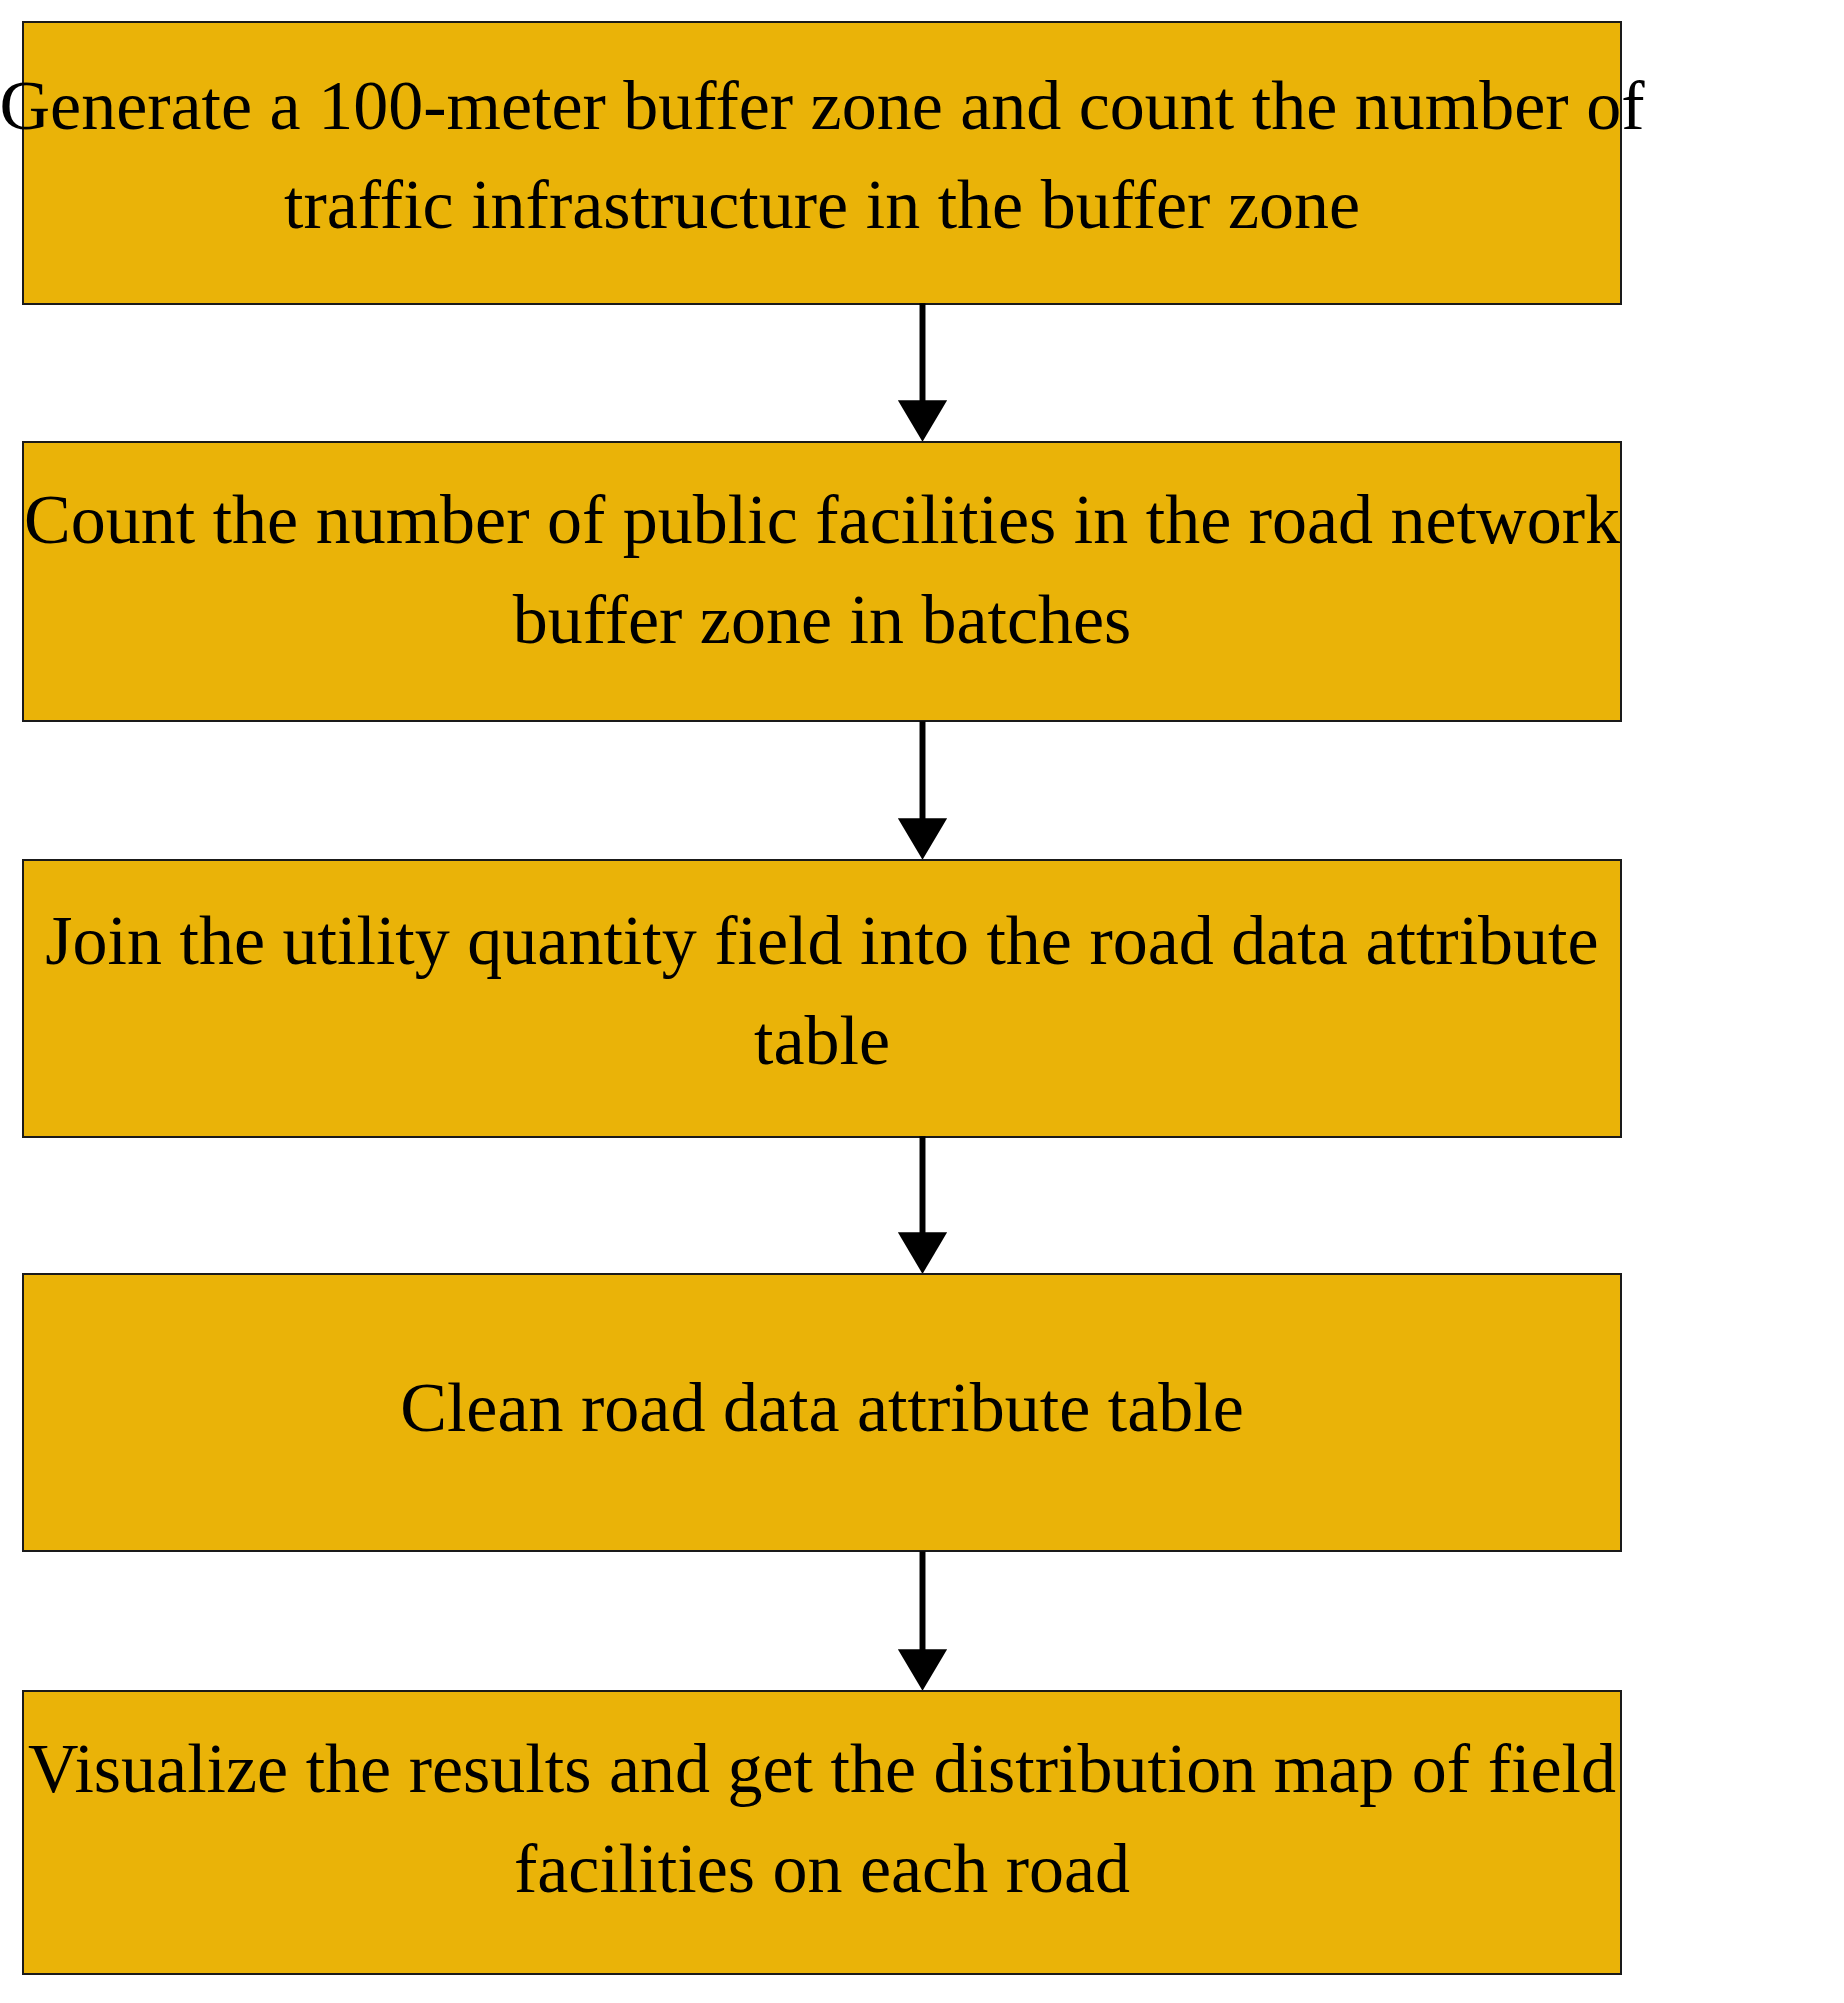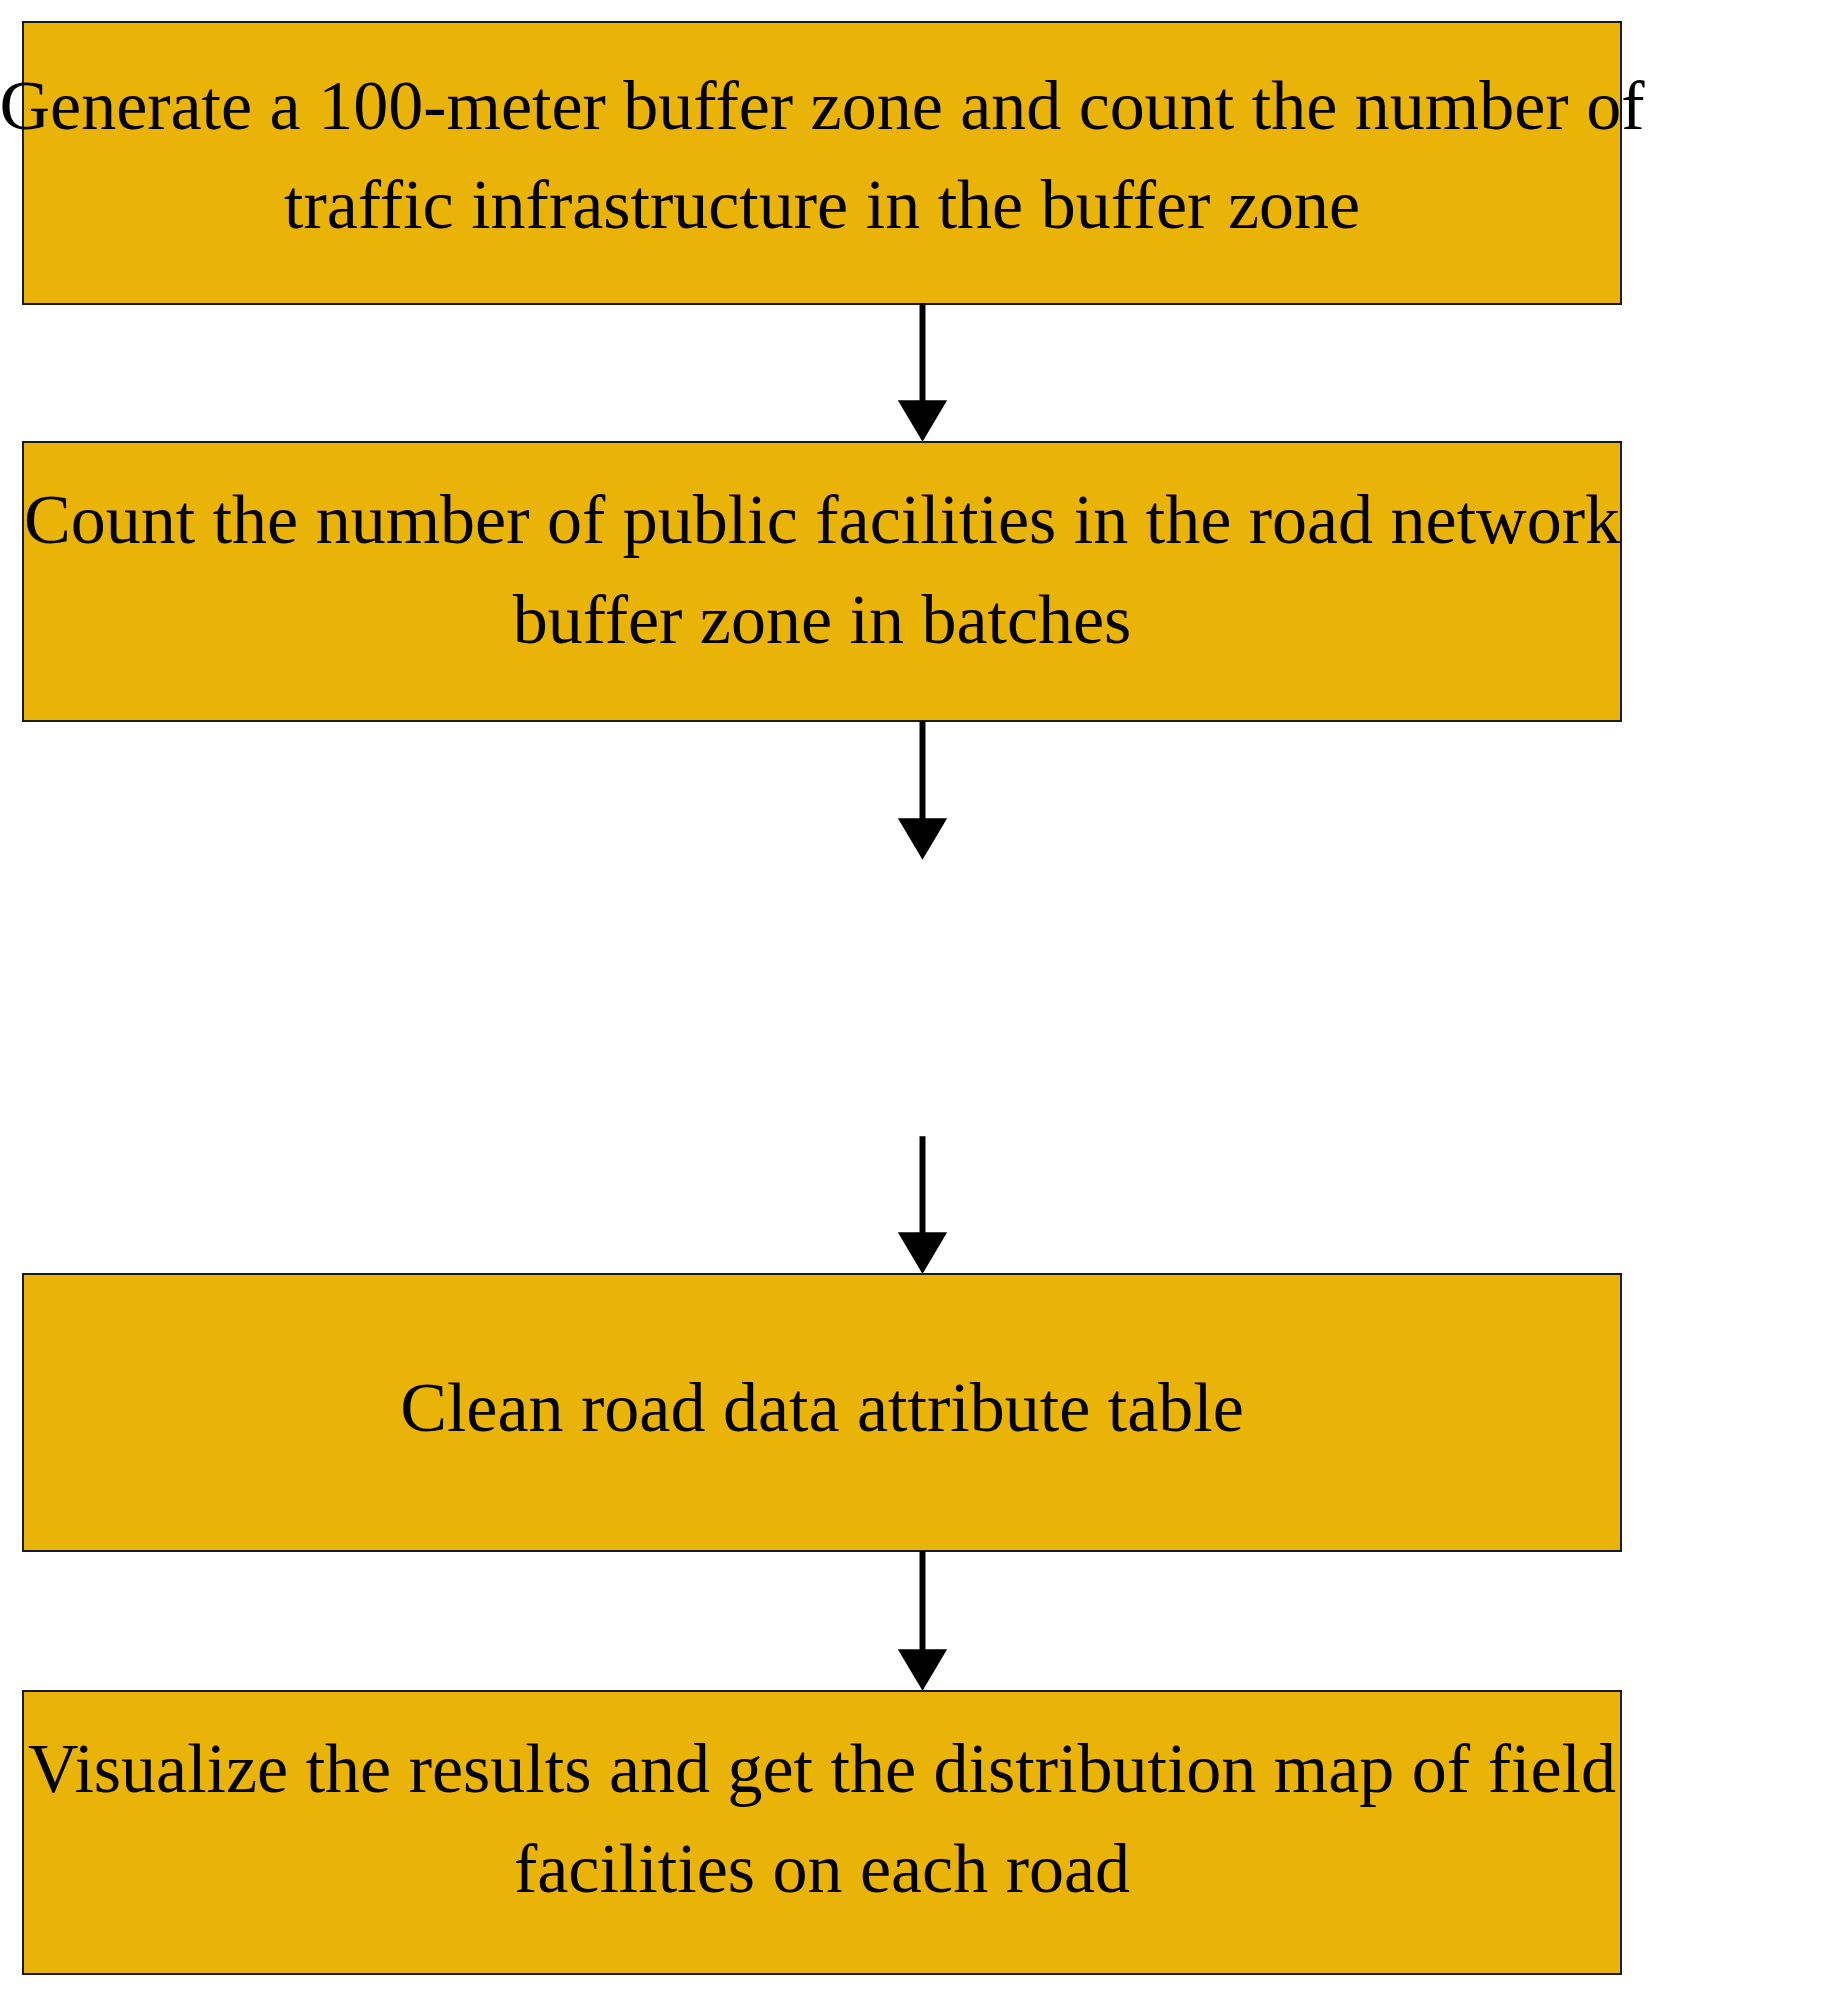--- a/index.html
+++ b/index.html
@@ -89,20 +89,23 @@
     <span class="node-text">Count the number of public facilities in the road network buffer zone in batches</span>
   </div>
 
   <div class="connector" id="conn-2">
     <svg width="51" height="140" viewBox="0 0 60 164">
       <rect x="26.5" y="0" width="7" height="116" fill="#000000"></rect>
       <polygon points="1,114 59,114 30,163" fill="#000000"></polygon>
     </svg>
   </div>
 
+  <div class="node" id="node-3">
+    <span class="node-text">Join the utility quantity field into the road data attribute table</span>
+  </div>
 
   <div class="connector" id="conn-3">
     <svg width="51" height="139" viewBox="0 0 60 163">
       <rect x="26.5" y="0" width="7" height="115" fill="#000000"></rect>
       <polygon points="1,113 59,113 30,162" fill="#000000"></polygon>
     </svg>
   </div>
 
   <div class="node" id="node-4">
     <span class="node-text">Clean road data attribute table</span>

